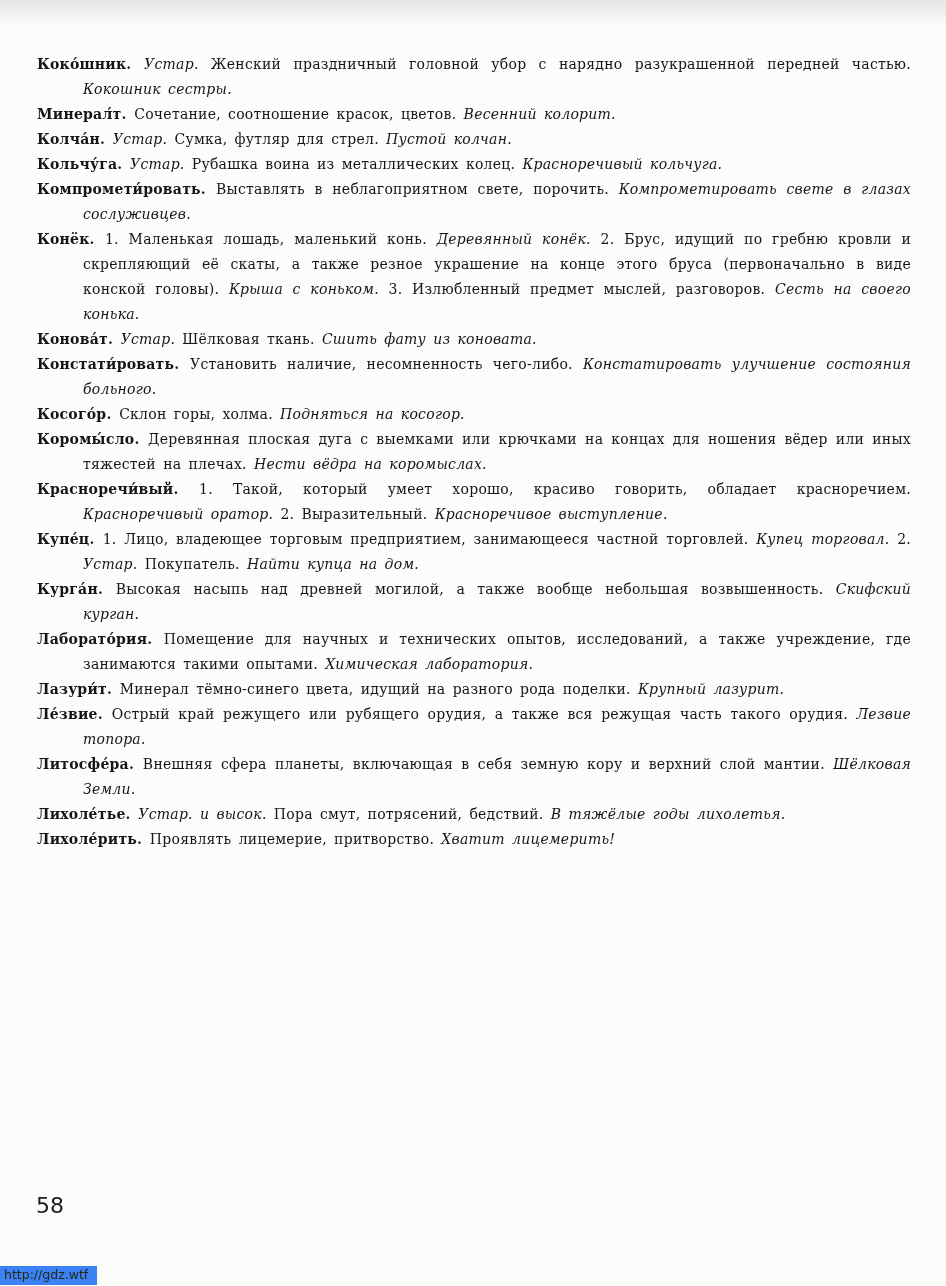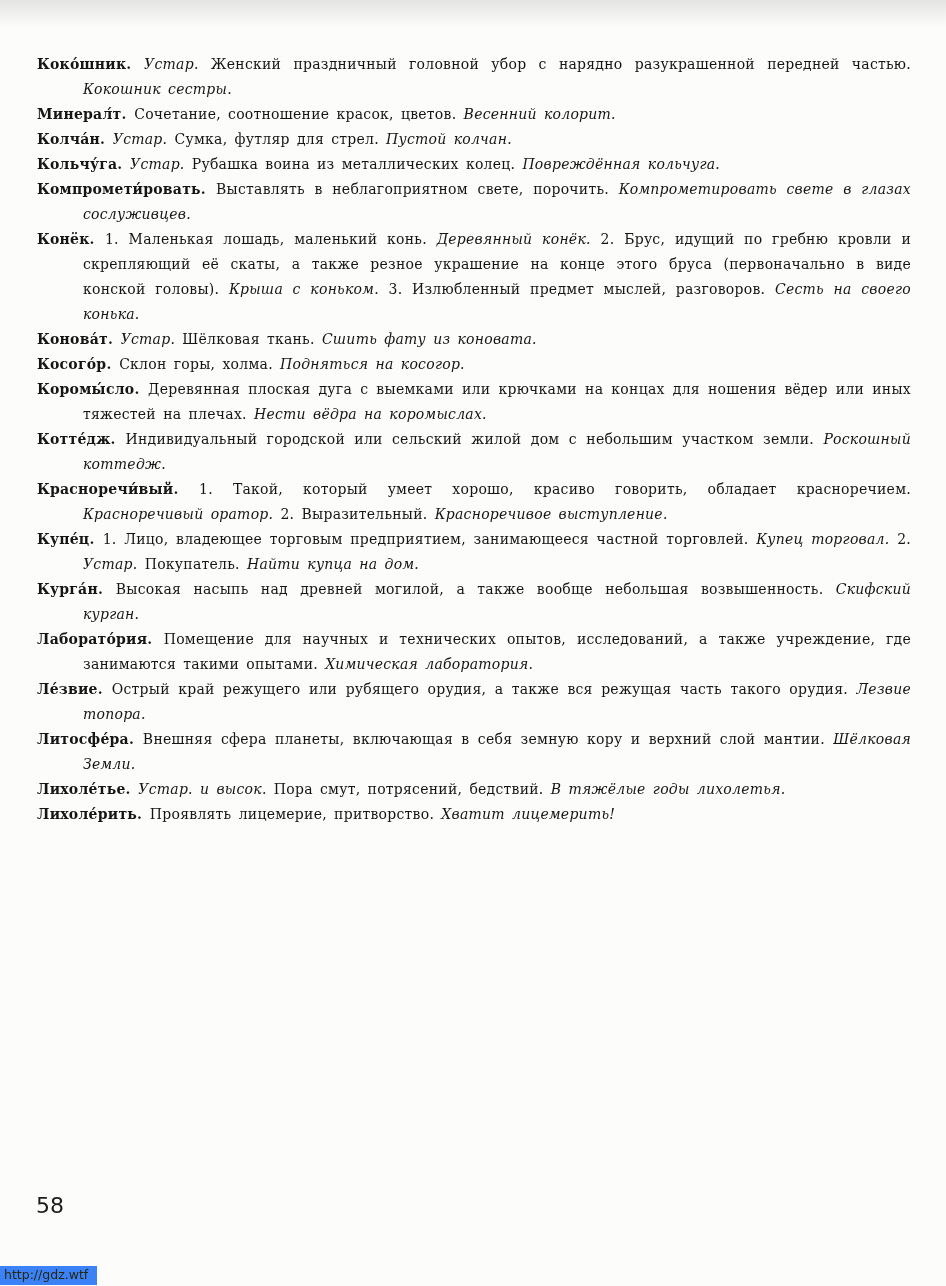--- a/index.html
+++ b/index.html
@@ -64,31 +64,32 @@
   }
 </style>
 </head>
 <body>
 
 <div class="page">
   <section class="entries" id="entries">
       <p class="entry"><span class="seg-headword">Коко́шник. </span><span class="seg-label">Устар. </span><span class="seg-def">Женский праздничный головной убор с нарядно разу­крашенной передней частью. </span><span class="seg-ex">Кокошник сестры.</span></p>
       <p class="entry"><span class="seg-headword">Минерал́т. </span><span class="seg-def">Сочетание, соотношение красок, цветов. </span><span class="seg-ex">Весенний колорит.</span></p>
       <p class="entry"><span class="seg-headword">Колча́н. </span><span class="seg-label">Устар. </span><span class="seg-def">Сумка, футляр для стрел. </span><span class="seg-ex">Пустой колчан.</span></p>
-      <p class="entry"><span class="seg-headword">Кольчу́га. </span><span class="seg-label">Устар. </span><span class="seg-def">Рубашка воина из металлических колец. </span><span class="seg-ex">Повреждённая кольчуга.</span></p>
+      <p class="entry"><span class="seg-headword">Кольчу́га. </span><span class="seg-label">Устар. </span><span class="seg-def">Рубашка воина из металлических колец. </span><span class="seg-ex">Красноречивый кольчуга.</span></p>
       <p class="entry"><span class="seg-headword">Компромети́ровать. </span><span class="seg-def">Выставлять в неблагоприятном свете, порочить. </span><span class="seg-ex">Компрометировать свете в глазах сослуживцев.</span></p>
       <p class="entry"><span class="seg-headword">Конёк. </span><span class="seg-def">1. Маленькая лошадь, маленький конь. </span><span class="seg-ex">Деревянный конёк. </span><span class="seg-def">2. Брус, идущий по гребню кровли и скрепляющий её скаты, а также резное украшение на конце этого бруса (первоначально в виде конской головы). </span><span class="seg-ex">Крыша с коньком. </span><span class="seg-def">3. Излюбленный предмет мыслей, разгово­ров. </span><span class="seg-ex">Сесть на своего конька.</span></p>
       <p class="entry"><span class="seg-headword">Конова́т. </span><span class="seg-label">Устар. </span><span class="seg-def">Шёлковая ткань. </span><span class="seg-ex">Сшить фату из коновата.</span></p>
+      <p class="entry"><span class="seg-headword">Констати́ровать. </span><span class="seg-def">Установить наличие, несомненность чего-либо. </span><span class="seg-ex">Конста­тировать улучшение состояния больного.</span></p>
       <p class="entry"><span class="seg-headword">Косого́р. </span><span class="seg-def">Склон горы, холма. </span><span class="seg-ex">Подняться на косогор.</span></p>
       <p class="entry"><span class="seg-headword">Коромы́сло. </span><span class="seg-def">Деревянная плоская дуга с выемками или крючками на кон­цах для ношения вёдер или иных тяжестей на плечах. </span><span class="seg-ex">Нести вёдра на коромыслах.</span></p>
-      <p class="entry"><span class="seg-headword">Котте́дж. </span><span class="seg-def">Индивидуальный городской или сельский жилой дом с неболь­шим участком земли. </span><span class="seg-ex">Роскошный коттедж.</span></p>
       <p class="entry"><span class="seg-headword">Красноречи́вый. </span><span class="seg-def">1. Такой, который умеет хорошо, красиво говорить, обладает красноречием. </span><span class="seg-ex">Красноречивый оратор. </span><span class="seg-def">2. Выразительный. </span><span class="seg-ex">Красноречивое выступление.</span></p>
       <p class="entry"><span class="seg-headword">Купе́ц. </span><span class="seg-def">1. Лицо, владеющее торговым предприятием, занимающееся частной торговлей. </span><span class="seg-ex">Купец торговал. </span><span class="seg-def">2. </span><span class="seg-label">Устар. </span><span class="seg-def">Покупатель. </span><span class="seg-ex">Найти купца на дом.</span></p>
       <p class="entry"><span class="seg-headword">Курга́н. </span><span class="seg-def">Высокая насыпь над древней могилой, а также вообще небольшая возвышенность. </span><span class="seg-ex">Скифский курган.</span></p>
       <p class="entry"><span class="seg-headword">Лаборато́рия. </span><span class="seg-def">Помещение для научных и технических опытов, иссле­дований, а также учреждение, где занимаются такими опытами. </span><span class="seg-ex">Химическая лаборатория.</span></p>
+      <p class="entry"><span class="seg-headword">Лазури́т. </span><span class="seg-def">Минерал тёмно-синего цвета, идущий на разного рода поделки. </span><span class="seg-ex">Крупный лазурит.</span></p>
       <p class="entry"><span class="seg-headword">Ле́звие. </span><span class="seg-def">Острый край режущего или рубящего орудия, а также вся режу­щая часть такого орудия. </span><span class="seg-ex">Лезвие топора.</span></p>
       <p class="entry"><span class="seg-headword">Литосфе́ра. </span><span class="seg-def">Внешняя сфера планеты, включающая в себя земную кору и верхний слой мантии. </span><span class="seg-ex">Шёлковая Земли.</span></p>
       <p class="entry"><span class="seg-headword">Лихоле́тье. </span><span class="seg-label">Устар. и высок. </span><span class="seg-def">Пора смут, потрясений, бедствий. </span><span class="seg-ex">В тяжёлые годы лихолетья.</span></p>
       <p class="entry"><span class="seg-headword">Лихоле́рить. </span><span class="seg-def">Проявлять лицемерие, притворство. </span><span class="seg-ex">Хватит лицемерить!</span></p>
     </section>
   <div class="page-number">58</div>
 </div>
 <div class="watermark">http://gdz.wtf</div>
 
 </body></html>

